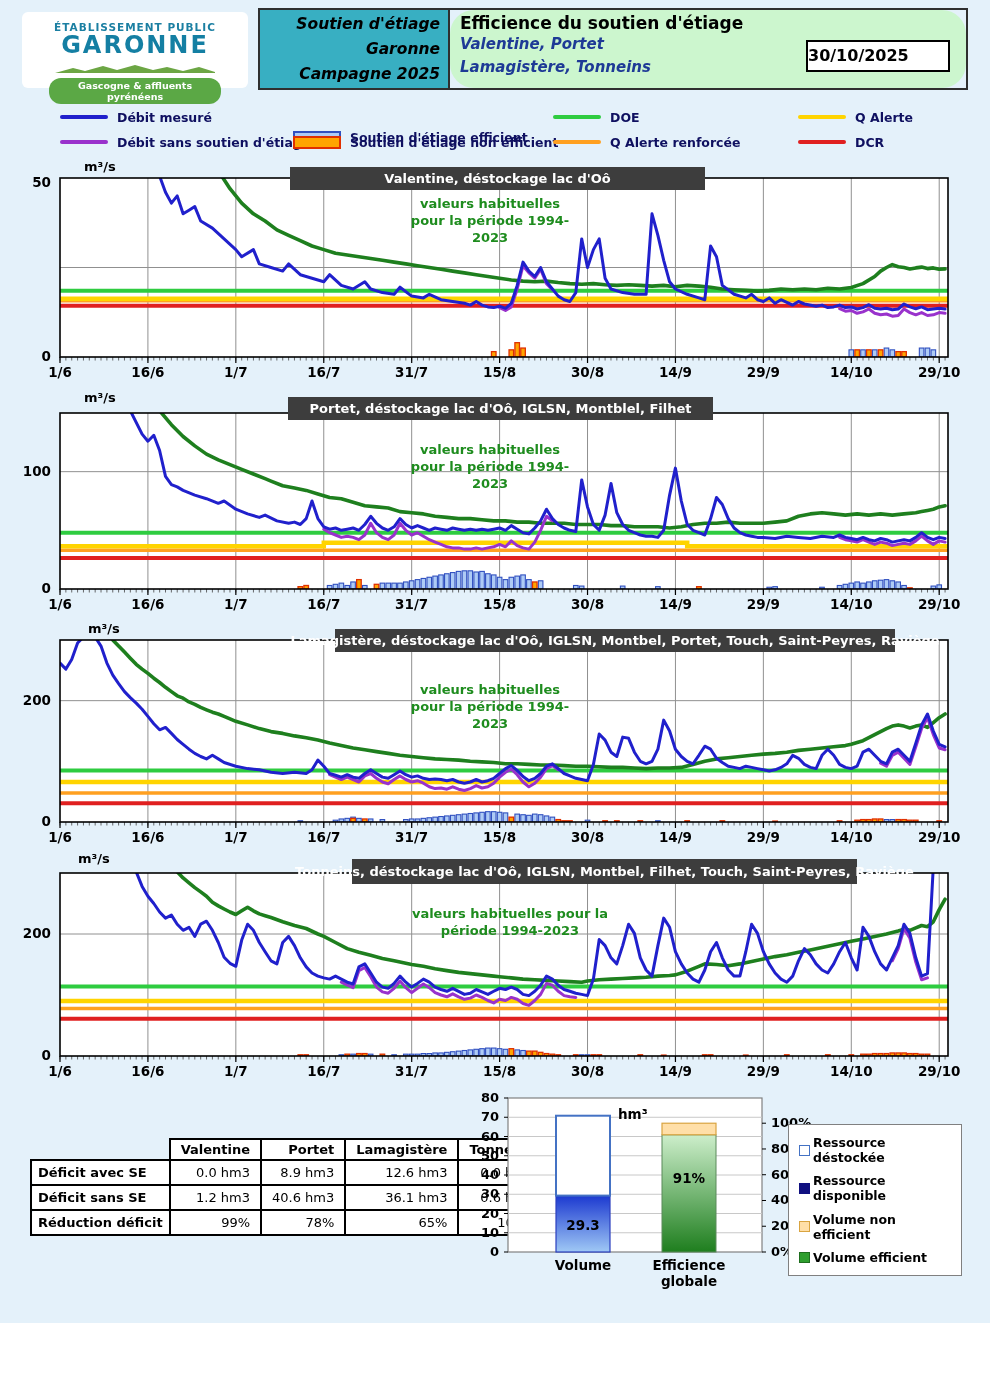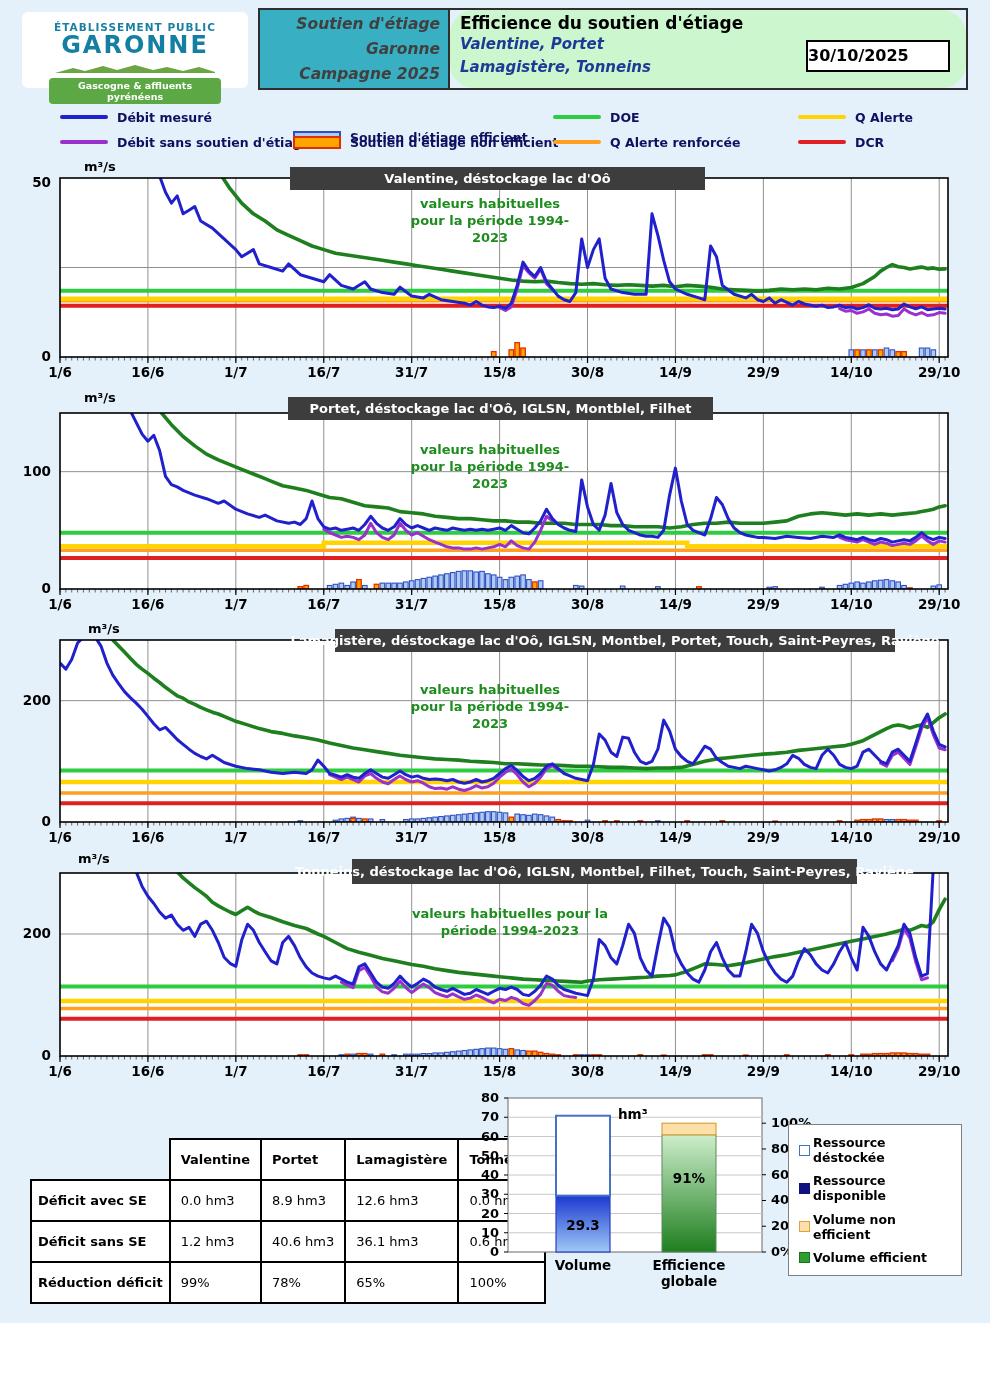--- a/index.html
+++ b/index.html
@@ -6,24 +6,24 @@
   .page{position:relative;width:990px;height:1400px;background:#fff;
         font-family:"DejaVu Sans",sans-serif;overflow:hidden;}
   .page-bg{position:absolute;left:0;top:0;width:990px;height:1323px;background:#E4F1FA;}
 
   
   .logo{position:absolute;left:22px;top:12px;width:226px;height:76px;background:#fff;
         border-radius:6px;text-align:center;padding-top:9px;box-sizing:border-box;}
   .logo-top{font-size:10.5px;letter-spacing:1px;color:#1B7FA2;font-weight:bold;}
   .logo-name{font-size:24px;font-weight:bold;color:#147FA3;letter-spacing:2px;line-height:1.05;}
   .logo-banner{margin:1px auto 0;width:172px;background:#5BA845;color:#fff;font-size:9.5px;
-        font-weight:bold;border-radius:4px;padding:2px 0;}
+        font-weight:bold;border-radius:12px;padding:2px 0;}
   .hdr-frame{position:absolute;left:258px;top:8px;width:710px;height:82px;
         border:2.5px solid #2F2F2F;display:flex;box-sizing:border-box;}
-  .hdr-left{width:190px;background:#38AFC2;color:#404040;font-weight:bold;font-style:italic;
+  .hdr-left{width:190px;background:#38AFC2;color:#000000;font-weight:bold;font-style:italic;
         text-align:right;font-size:15.5px;padding:5px 8px;box-sizing:border-box;
         border-right:2.5px solid #2F2F2F;display:flex;flex-direction:column;justify-content:space-between;}
   .hdr-main{flex:1;background:#CCF6CE;padding:3px 10px;position:relative;border-radius:24px;}
   .hdr-title{font-size:17px;font-weight:bold;color:#000;}
   .hdr-sub{font-size:15px;font-weight:bold;font-style:italic;color:#1E3A96;line-height:1.5;}
   .date-box{position:absolute;right:16px;top:30px;width:140px;height:28px;background:#fff;
         border:2px solid #000;font-size:16px;font-weight:bold;text-align:left;
         line-height:28px;color:#000;}
 
   
@@ -35,21 +35,21 @@
   
   .csvg{position:absolute;left:0;width:990px;}
   .ylab{position:absolute;font-weight:bold;font-size:13px;color:#000;}
   .title-bar{position:absolute;background:#3D3D3D;color:#fff;font-weight:bold;font-size:13px;
         display:flex;align-items:center;justify-content:center;white-space:nowrap;z-index:3;}
   .annotation{position:absolute;color:#1E8C1E;font-weight:bold;font-size:13px;text-align:center;
         line-height:1.3;z-index:3;}
 
   
   .dtable{position:absolute;left:30px;top:1138px;border-collapse:collapse;font-size:13px;color:#000;}
-  .dtable td,.dtable th{border:2.5px solid #000;background:#fff;padding:12px 10px;text-align:left;}
+  .dtable td,.dtable th{border:2.5px solid #000;background:#fff;padding:2px 10px;text-align:right;}
   .dtable .corner{border:none;background:transparent;}
   .dtable th{font-weight:bold;}
   .dtable .rlabel{text-align:left;font-weight:bold;padding:4px 6px;border-radius:6px;}
 
   
   .vol-legend{position:absolute;left:788px;top:1124px;width:174px;height:152px;background:#fff;
         border:1.5px solid #808080;box-sizing:border-box;display:flex;flex-direction:column;
         justify-content:space-around;padding:6px 4px;}
   .vl-item{display:flex;align-items:center;font-size:12.5px;font-weight:bold;color:#000;}
   .vl-swatch{width:11px;height:11px;border:1.5px solid;margin:0 3px 0 6px;box-sizing:border-box;flex:none;}

